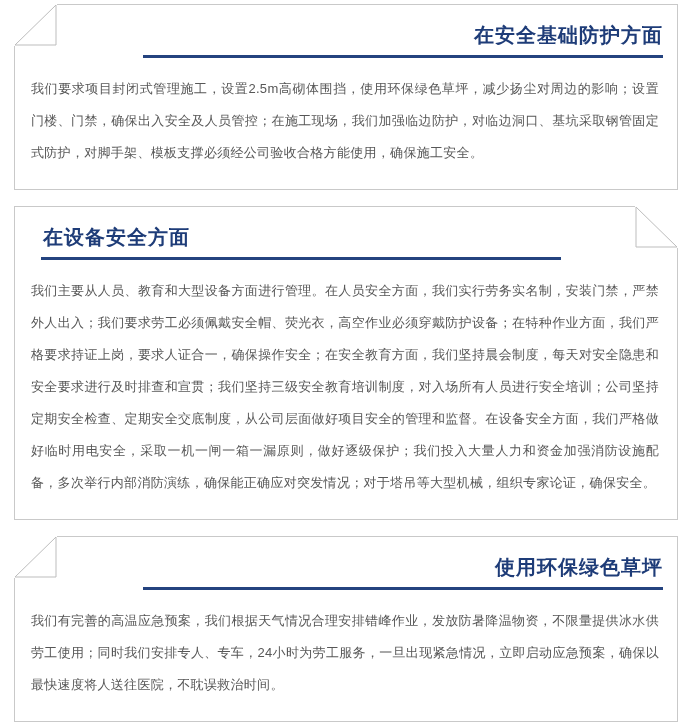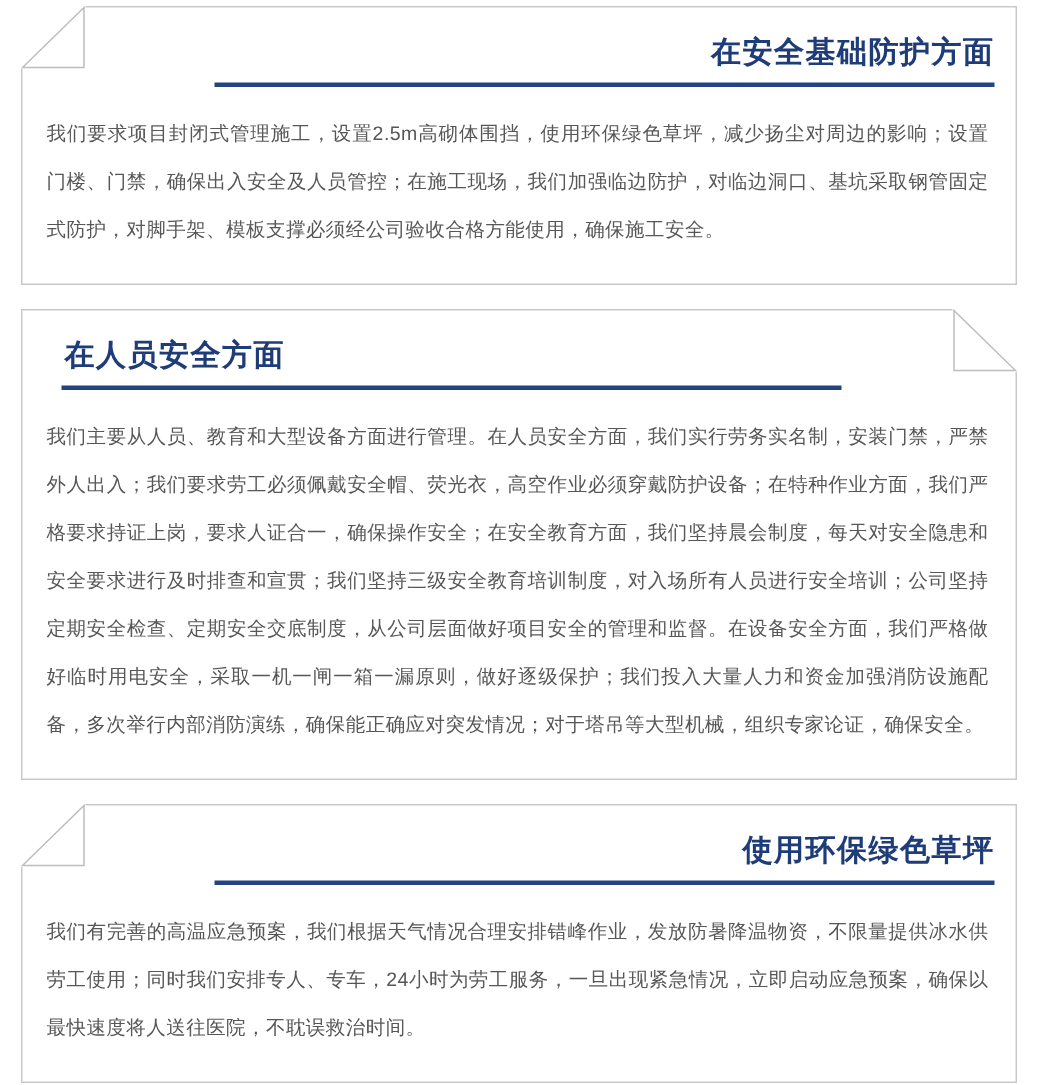--- a/index.html
+++ b/index.html
@@ -74,21 +74,21 @@
     <div class="title-rule align-right"></div>
     <p class="card-body">我们要求项目封闭式管理施工，设置2.5m高砌体围挡，使用环保绿色草坪，减少扬尘对周边的影响；设置门楼、门禁，确保出入安全及人员管控；在施工现场，我们加强临边防护，对临边洞口、基坑采取钢管固定式防护，对脚手架、模板支撑必须经公司验收合格方能使用，确保施工安全。</p>
   </section>
 
   <section class="card">
     <span class="fold-cover tr">
       <svg width="43" height="42" viewBox="0 0 43 42">
         <polygon points="1,1 42,41 1,41" fill="#ffffff" stroke="#bdbdbd" stroke-width="1" stroke-linejoin="miter"></polygon>
       </svg>
     </span>
-    <h2 class="card-title align-left">在人员安全方面</h2>
+    <h2 class="card-title align-left">在设备安全方面</h2>
     <div class="title-rule align-left"></div>
     <p class="card-body">我们主要从人员、教育和大型设备方面进行管理。在人员安全方面，我们实行劳务实名制，安装门禁，严禁外人出入；我们要求劳工必须佩戴安全帽、荧光衣，高空作业必须穿戴防护设备；在特种作业方面，我们严格要求持证上岗，要求人证合一，确保操作安全；在安全教育方面，我们坚持晨会制度，每天对安全隐患和安全要求进行及时排查和宣贯；我们坚持三级安全教育培训制度，对入场所有人员进行安全培训；公司坚持定期安全检查、定期安全交底制度，从公司层面做好项目安全的管理和监督。在设备安全方面，我们严格做好临时用电安全，采取一机一闸一箱一漏原则，做好逐级保护；我们投入大量人力和资金加强消防设施配备，多次举行内部消防演练，确保能正确应对突发情况；对于塔吊等大型机械，组织专家论证，确保安全。</p>
   </section>
 
   <section class="card">
     <span class="fold-cover tl">
       <svg width="43" height="42" viewBox="0 0 43 42">
         <polygon points="1,41 42,41 42,1" fill="#ffffff" stroke="#bdbdbd" stroke-width="1" stroke-linejoin="miter"></polygon>
       </svg>
     </span>

